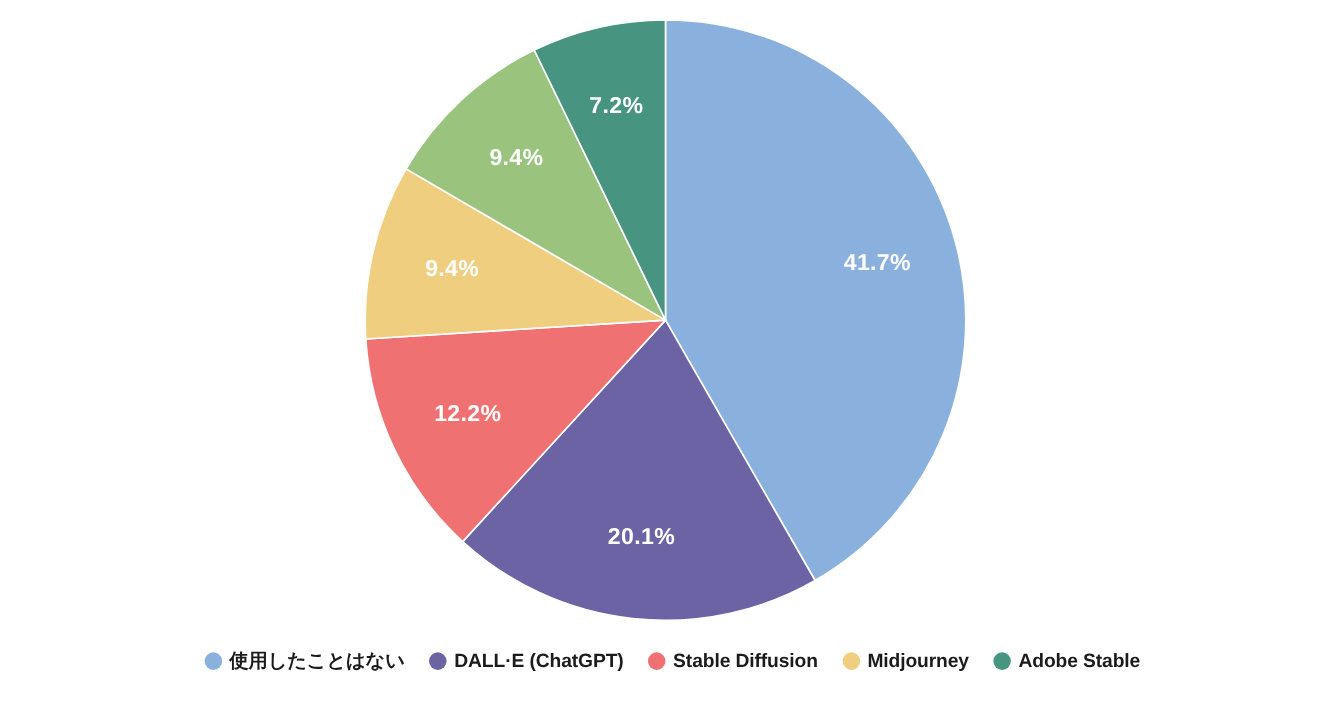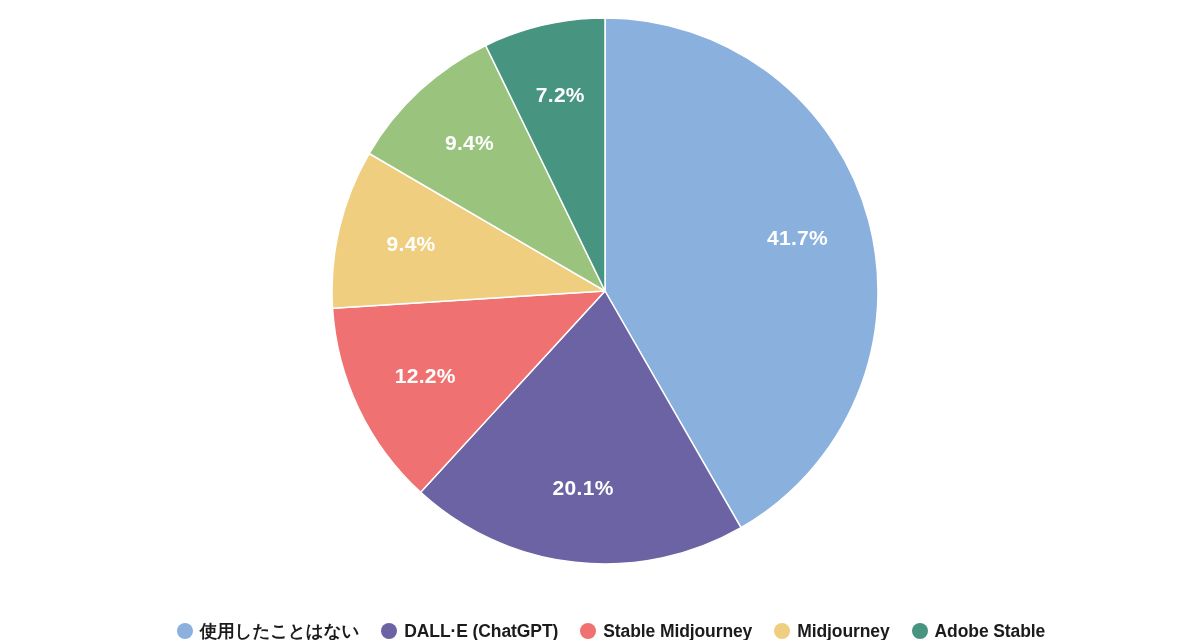--- a/index.html
+++ b/index.html
@@ -55,21 +55,21 @@
 
   
   #legend {
     position: absolute;
     left: 0;
     top: 592px;
     width: 1200px;
     height: 48px;
     display: flex;
     flex-direction: row;
-    align-items: flex-end;
+    align-items: flex-start;
     justify-content: center;
     gap: 22px;
     padding-left: 22px;
   }
 
   .legend-item {
     display: flex;
     flex-direction: row;
     align-items: center;
     gap: 7px;
@@ -122,21 +122,21 @@
       <div class="legend-item">
         <span class="legend-swatch" style="background: rgb(138, 176, 222);"></span>
         <span class="legend-label">使用したことはない</span>
       </div>
       <div class="legend-item">
         <span class="legend-swatch" style="background: rgb(107, 99, 163);"></span>
         <span class="legend-label">DALL·E (ChatGPT)</span>
       </div>
       <div class="legend-item">
         <span class="legend-swatch" style="background: rgb(240, 113, 113);"></span>
-        <span class="legend-label">Stable Midjourney</span>
+        <span class="legend-label">Stable Diffusion</span>
       </div>
       <div class="legend-item">
         <span class="legend-swatch" style="background: rgb(240, 206, 128);"></span>
         <span class="legend-label">Midjourney</span>
       </div>
       <div class="legend-item">
         <span class="legend-swatch" style="background: rgb(71, 148, 128);"></span>
         <span class="legend-label">Adobe Stable</span>
       </div>
     </div>

